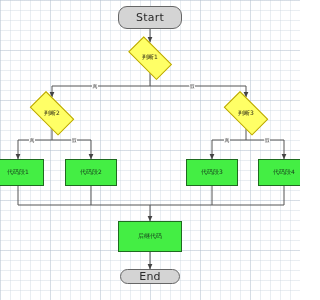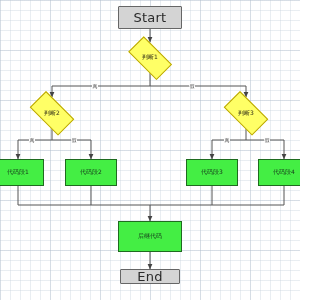--- a/index.html
+++ b/index.html
@@ -42,23 +42,23 @@
     box-sizing: border-box;
     display: flex;
     align-items: center;
     justify-content: center;
     text-align: center;
     z-index: 3;
   }
   .terminator {
     background: #d4d4d4;
     border: 1.4px solid #666666;
-    border-radius: 1px;
+    border-radius: 9px;
     color: #2a2a2a;
-    font-size: 13px;
+    font-size: 11px;
     letter-spacing: 0.2px;
   }
   .process {
     background: #44ee44;
     border: 1.2px solid #1f6b1f;
     color: #16371b;
     font-size: 6px;
   }
   .decision-wrap {
     position: absolute;

